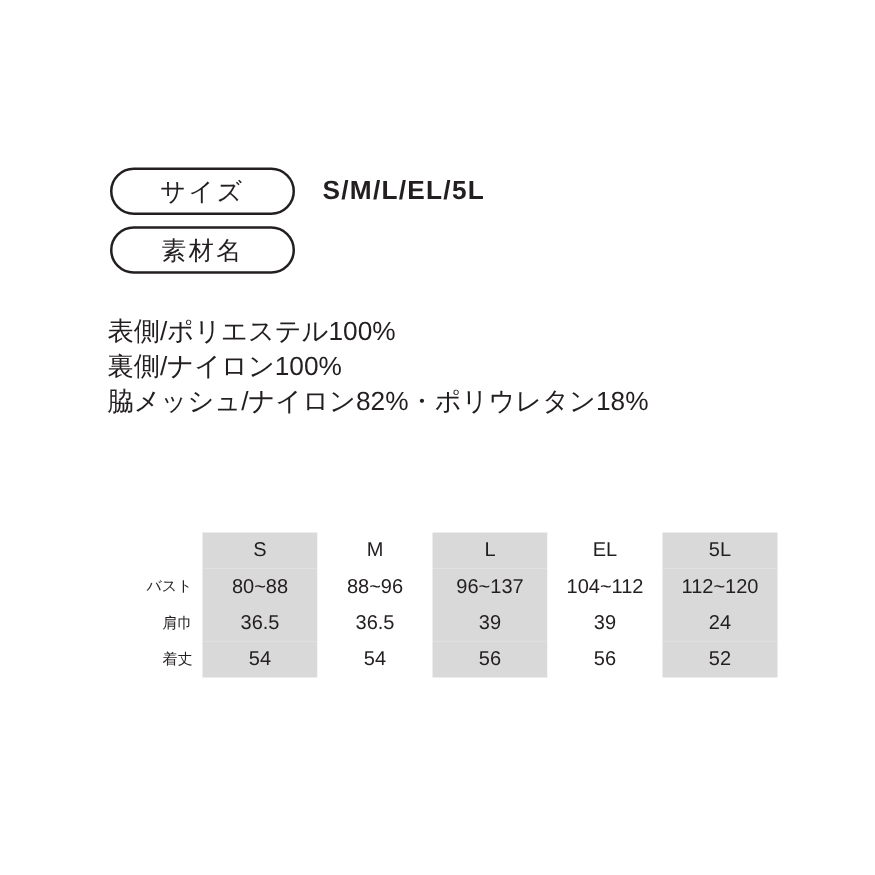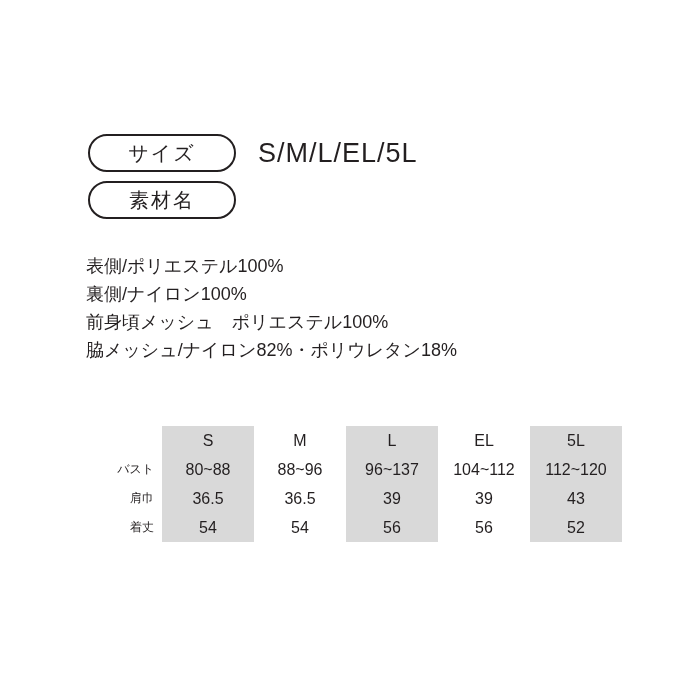--- a/index.html
+++ b/index.html
@@ -41,34 +41,35 @@
     display: flex;
     align-items: center;
     justify-content: center;
     box-sizing: border-box;
     font-size: 20px;
     letter-spacing: 2px;
     font-weight: 400;
   }
   .spec-value {
     margin-left: 22px;
-    font-size: 27px;
+    font-size: 21px;
     letter-spacing: 1px;
     white-space: nowrap;
+    font-weight: bold;
   }
 
   
   .materials {
     position: absolute;
     left: 86px;
     top: 252px;
     width: 560px;
   }
   .material-line {
-    font-size: 18px;
+    font-size: 21px;
     line-height: 28px;
     letter-spacing: 0px;
     white-space: nowrap;
   }
 
   
   .size-table {
     position: absolute;
     left: 84px;
     top: 426px;
@@ -119,21 +120,20 @@
 
     <div class="spec-row">
       <div class="pill">素材名</div>
     </div>
 
   </div>
 
   <div class="materials">
     <div class="material-line">表側/ポリエステル100%</div>
     <div class="material-line">裏側/ナイロン100%</div>
-    <div class="material-line">前身頃メッシュ　ポリエステル100%</div>
     <div class="material-line">脇メッシュ/ナイロン82%・ポリウレタン18%</div>
   </div>
 
   <table class="size-table">
     <thead>
       <tr>
         <th class="rowhead"></th>
         <th class="col-w shaded hdr">S</th>
         <th class="col-w plain hdr">M</th>
         <th class="col-w shaded hdr">L</th>
@@ -149,21 +149,21 @@
         <td class="col-w shaded">96~137</td>
         <td class="col-w plain">104~112</td>
         <td class="col-w shaded">112~120</td>
       </tr>
       <tr>
         <td class="rowhead">肩巾</td>
         <td class="col-w shaded">36.5</td>
         <td class="col-w plain">36.5</td>
         <td class="col-w shaded">39</td>
         <td class="col-w plain">39</td>
-        <td class="col-w shaded">43</td>
+        <td class="col-w shaded">24</td>
       </tr>
       <tr>
         <td class="rowhead">着丈</td>
         <td class="col-w shaded">54</td>
         <td class="col-w plain">54</td>
         <td class="col-w shaded">56</td>
         <td class="col-w plain">56</td>
         <td class="col-w shaded">52</td>
       </tr>
     </tbody>

